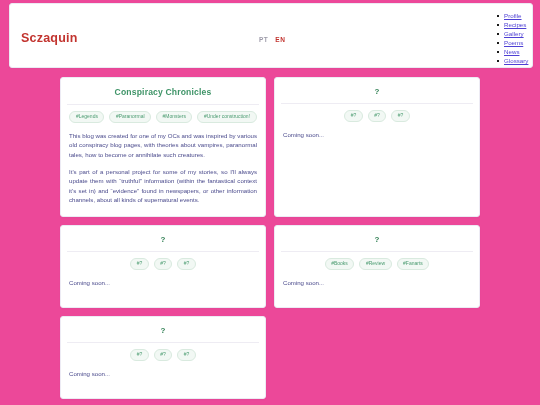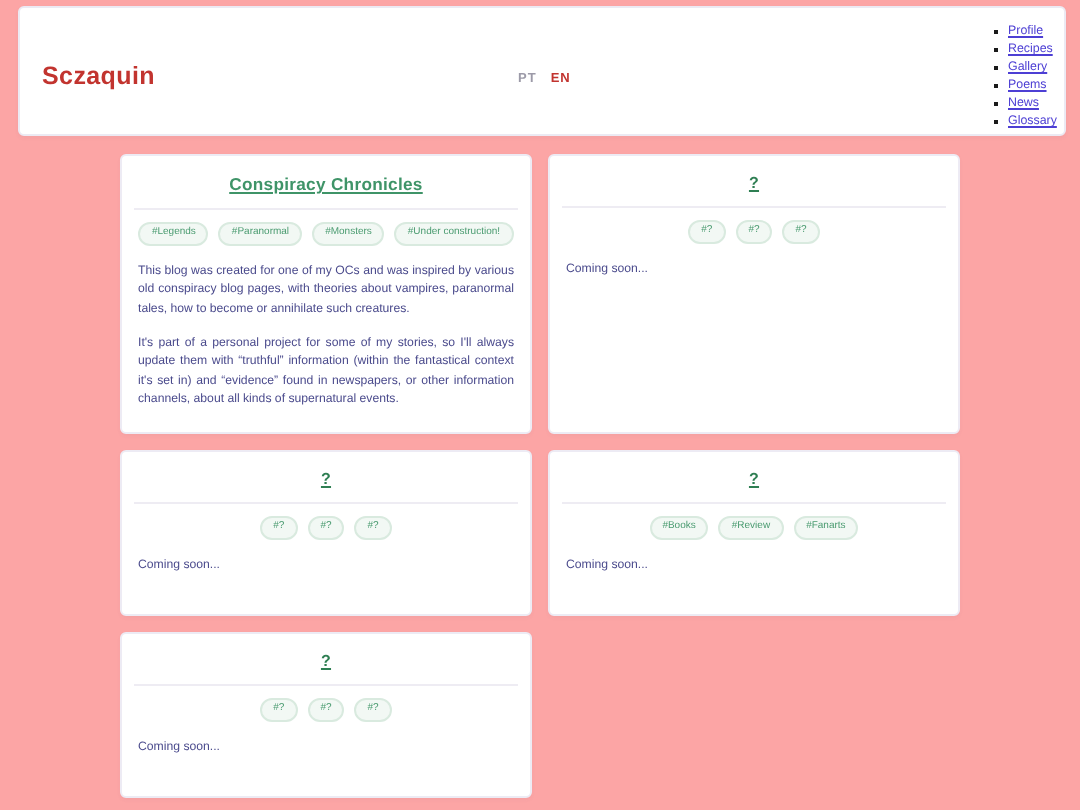--- a/index.html
+++ b/index.html
@@ -5,21 +5,21 @@
   * { box-sizing: border-box; margin: 0; padding: 0; }
   html, body {
     width: 540px; height: 405px;
     background: #ffffff;
     font-family: "Liberation Sans", sans-serif;
     overflow: hidden;
   }
   #page {
     position: relative;
     width: 540px; height: 405px;
-    background: #fca5a5;
+    background: #ec4899;
   }
 
   
   .site-header {
     position: absolute;
     left: 9px; top: 3px;
     width: 524px; height: 65px;
     background: #ffffff;
     border: 1px solid #eceaf3;
     border-radius: 3px;
@@ -96,21 +96,20 @@
   }
   .card-tall { min-height: 140px; }
 
   .card-title {
     text-align: center;
     font-size: 8.6px;
     font-weight: 700;
     color: #3f9468;
     letter-spacing: 0.15px;
     margin-bottom: 7px;
-    text-decoration: underline;
   }
   .card-title.unknown {
     color: #2f7f53;
     font-size: 8px;
   }
   .card-divider {
     height: 1px;
     background: #eeecf3;
     margin: 0 -2px 6px -2px;
   }

